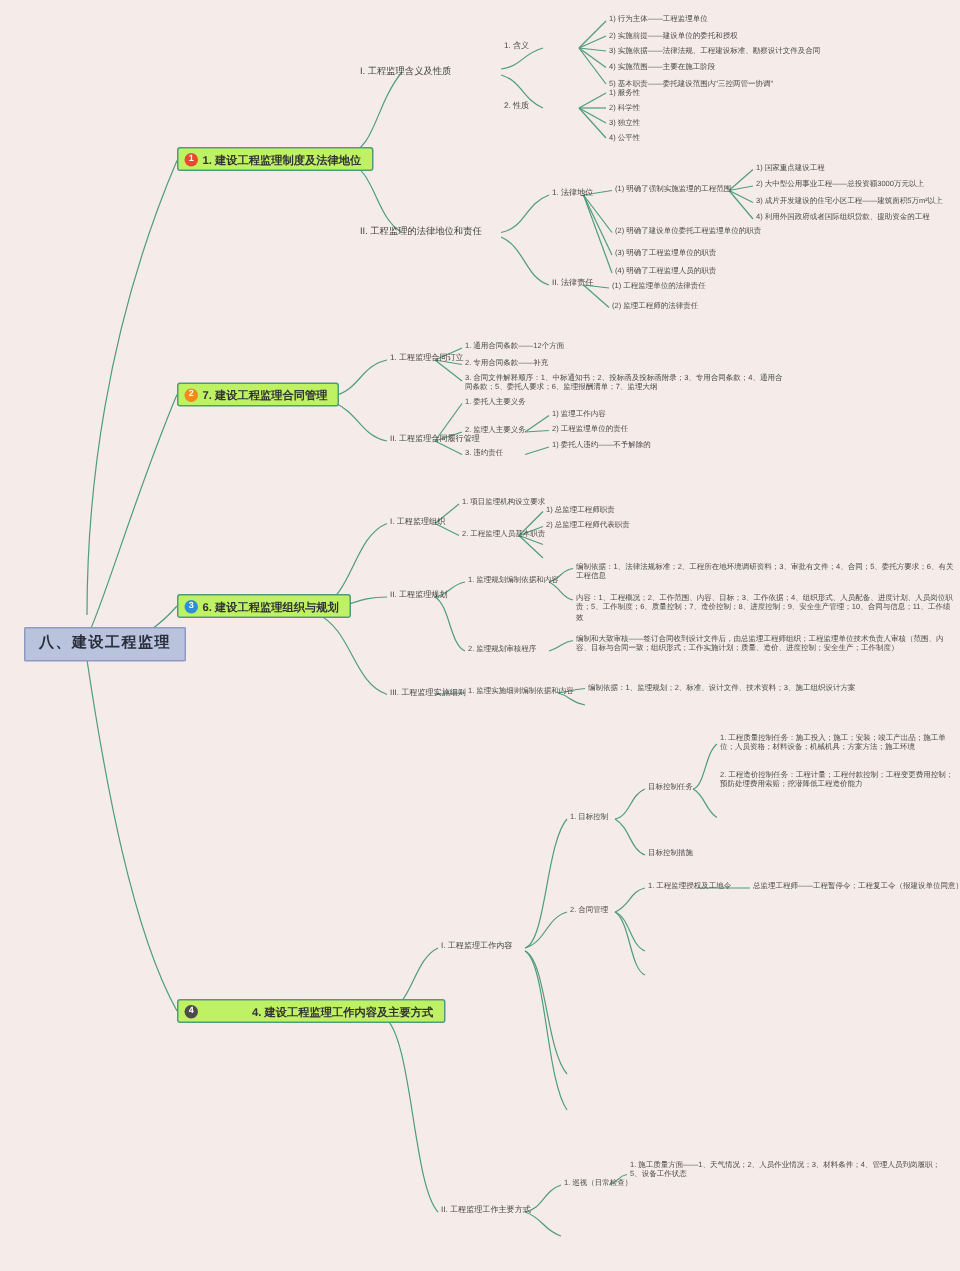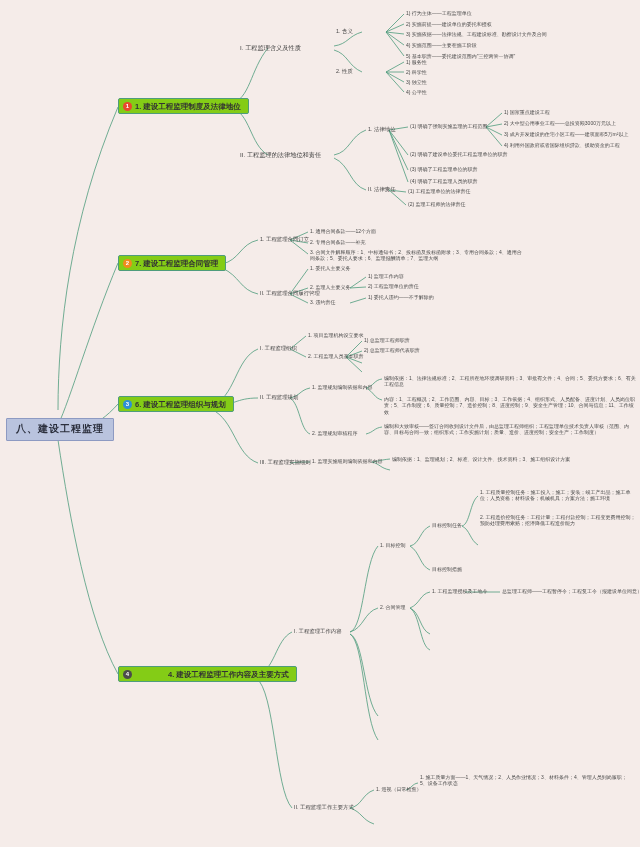--- a/index.html
+++ b/index.html
@@ -23,21 +23,21 @@
     border:1px solid #8d9ac2;
     color:#2b2f3d;
     font-weight:bold;
     font-size:10px;
     padding:4px 9px;
     letter-spacing:1px;
     border-radius:1px;
   }
   
   .l1{
-    background:#84cc16;
+    background:#bef264;
     border:1px solid #4e9c7c;
     font-size:7.5px;
     font-weight:bold;
     padding:2.5px 7px 2.5px 4px;
     border-radius:2px;
     display:flex;
     align-items:center;
     gap:3px;
     color:#333;
   }
@@ -149,21 +149,21 @@
   <path d="M462 526 C 470 530, 470 540, 478 545"></path>
   <path d="M410 608 C 420 604, 420 594, 430 592"></path>
   <path d="M410 608 C 420 612, 420 630, 430 634"></path>
   <path d="M410 608 C 420 614, 420 646, 430 650"></path>
   <path d="M465 592 L 500 592"></path>
   <path d="M350 808 C 362 806, 362 794, 374 790"></path>
   <path d="M350 808 C 362 812, 362 820, 374 824"></path>
   <path d="M406 790 C 412 788, 412 784, 418 783"></path>
 </svg>
 
-<div class="node root" style="left:6px;top:418px;">八、建设工程监理</div>
+<div class="node root" style="left:16px;top:418px;">八、建设工程监理</div>
 
 <div class="node l1" style="left:118px;top:98px;">
   <span class="badge b1">1</span>
   <span>1. 建设工程监理制度及法律地位</span>
 </div>
 <div class="node l2" style="left:240px;top:44px;">I. 工程监理含义及性质</div>
 <div class="node l2" style="left:240px;top:151px;">II. 工程监理的法律地位和责任</div>
 <div class="node l3" style="left:336px;top:28px;">1. 含义</div>
 <div class="node l3" style="left:336px;top:68px;">2. 性质</div>
 

